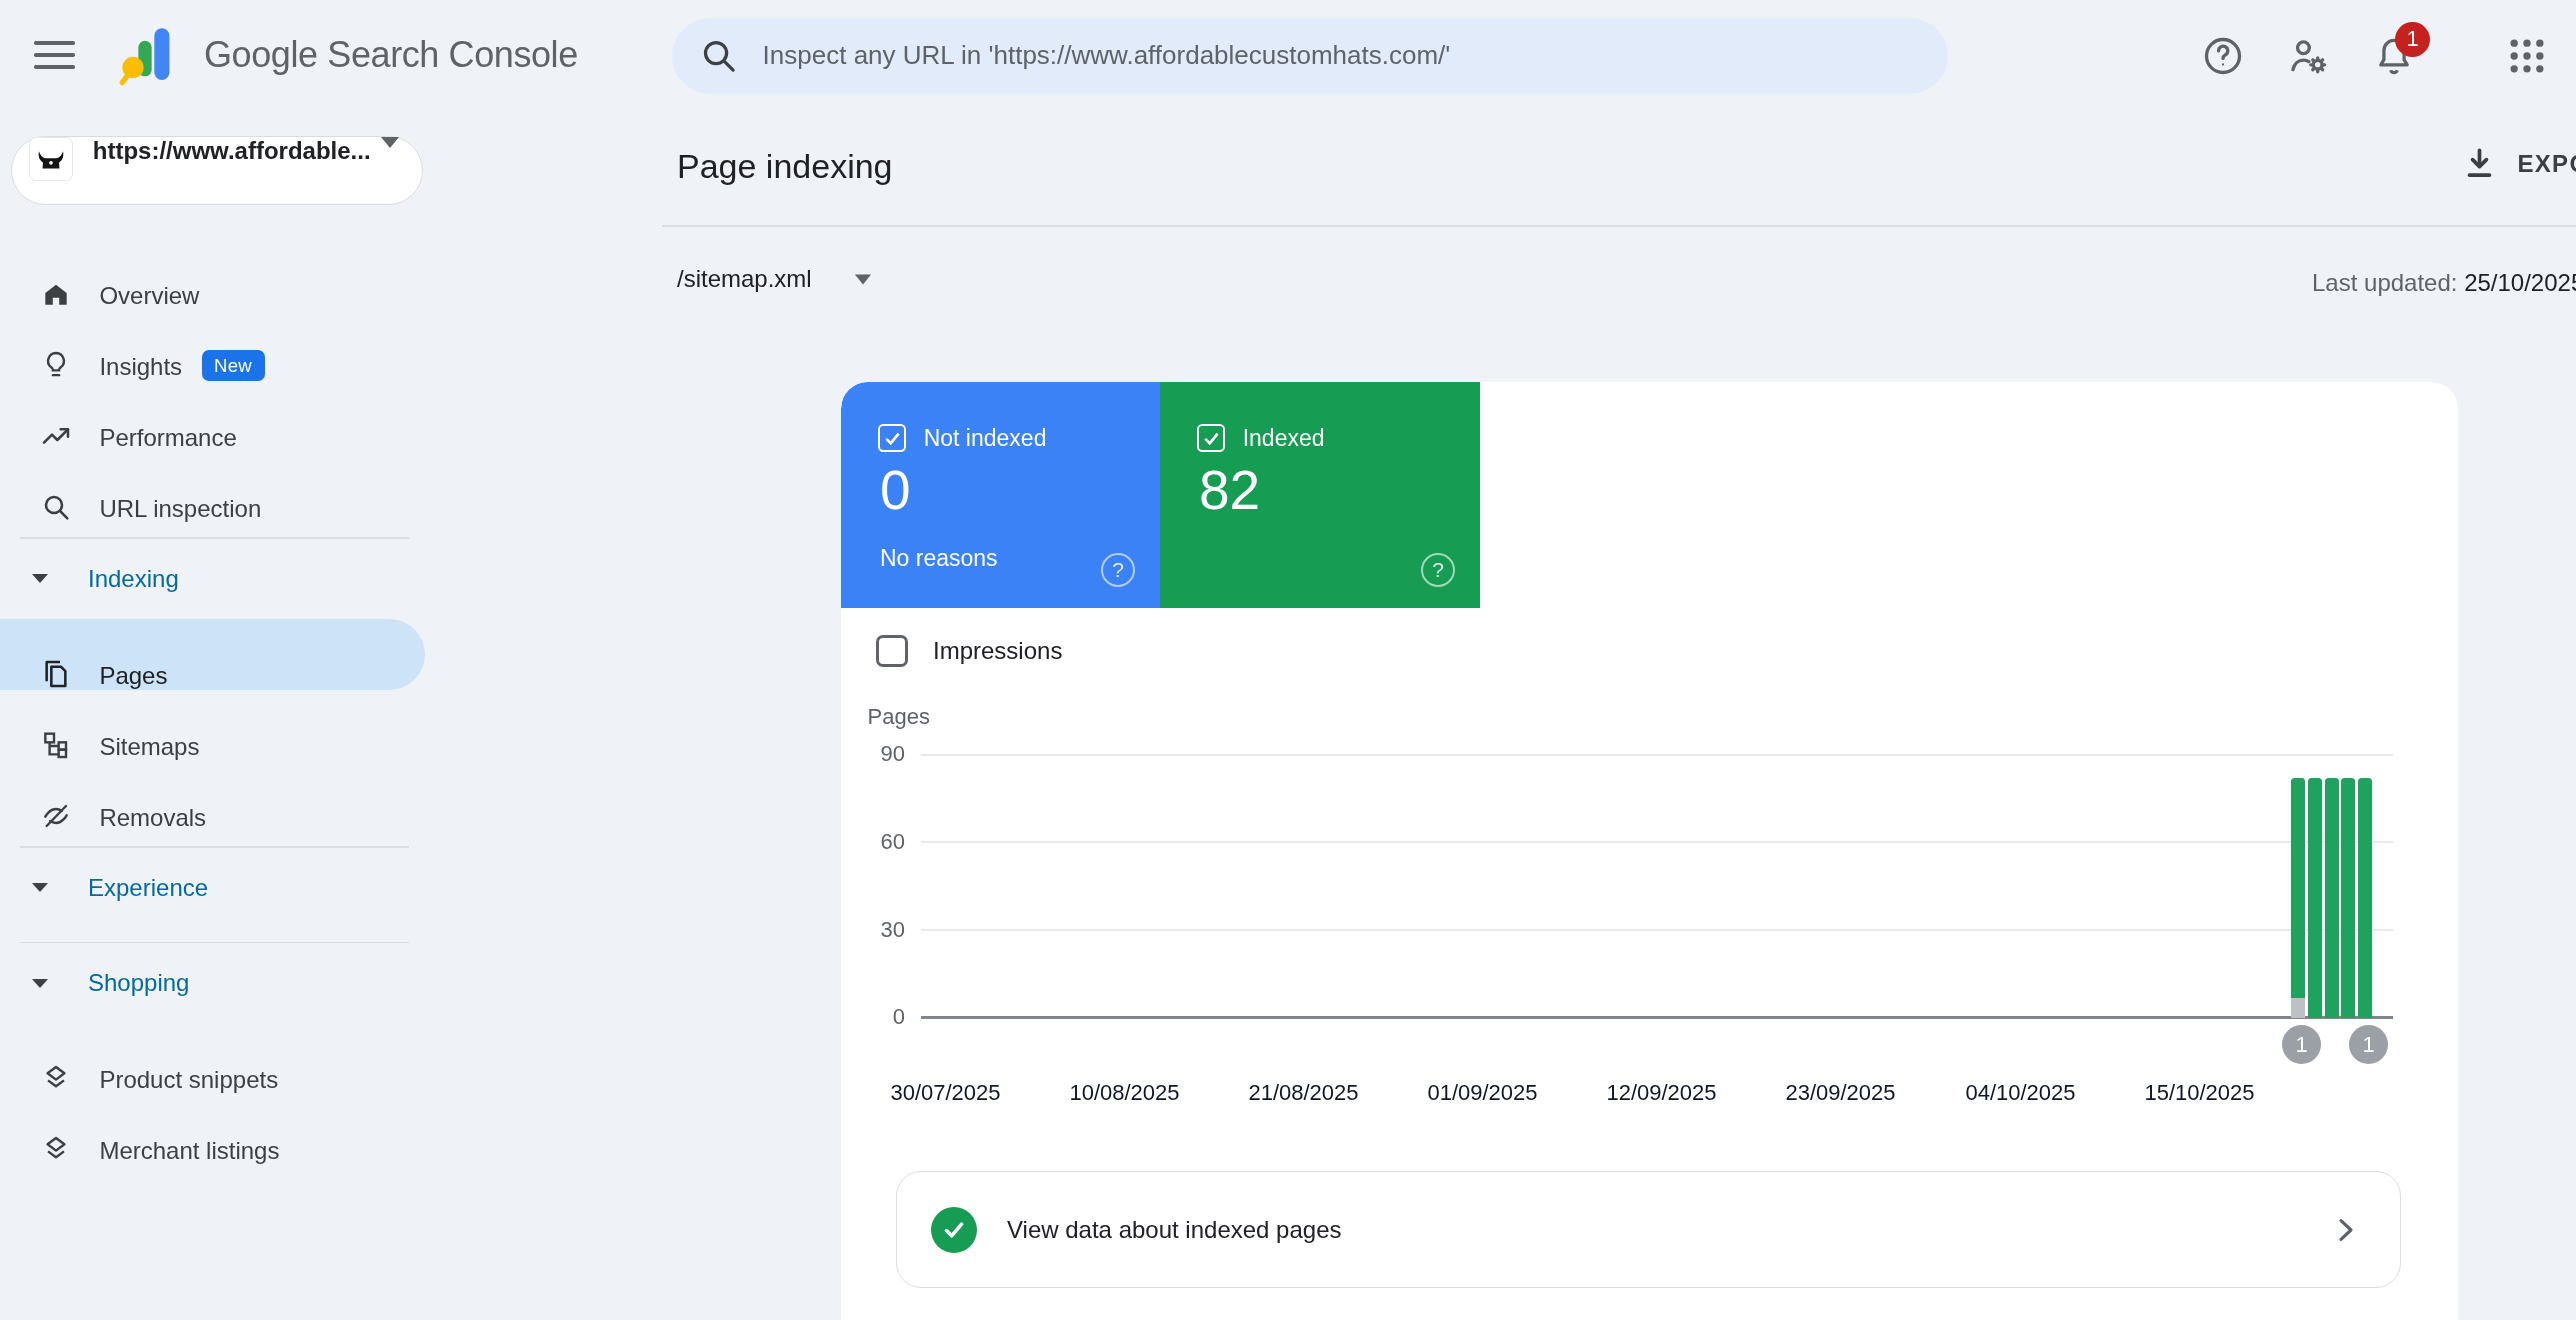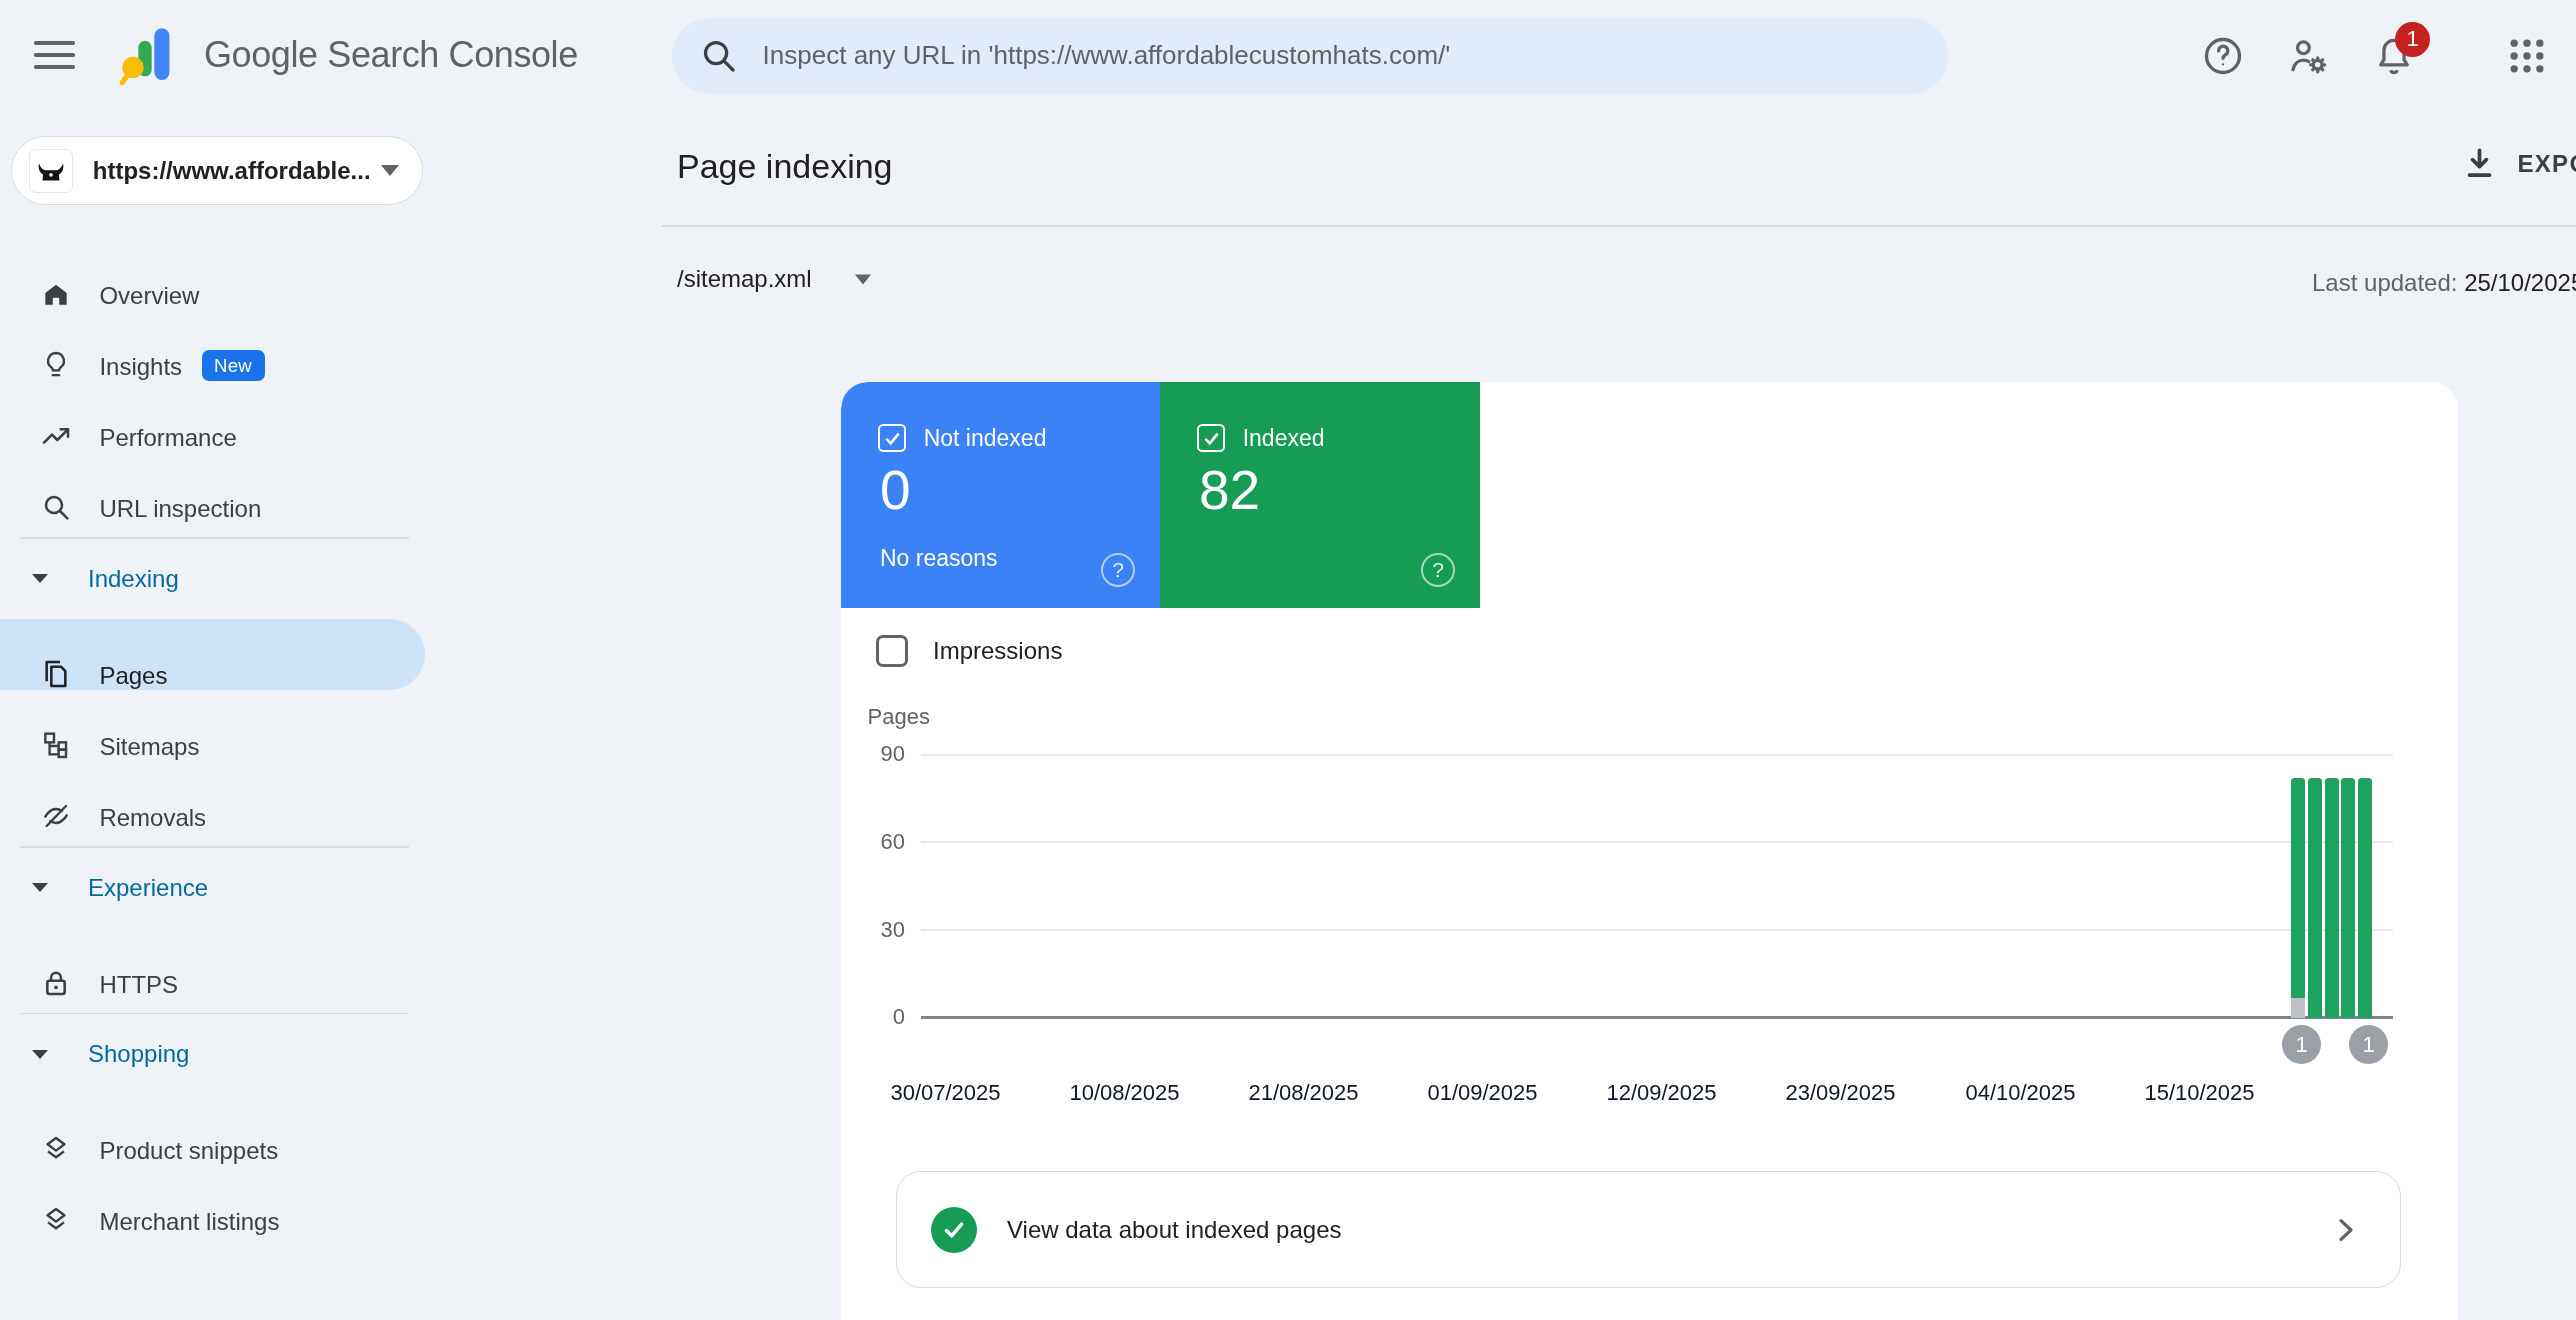--- a/index.html
+++ b/index.html
@@ -18,21 +18,21 @@
   .searchbar input{flex:1;border:none;outline:none;background:transparent;font-size:26px;
     color:#5F6368;margin-left:23px;font-family:"Liberation Sans",sans-serif;}
   .searchbar input::placeholder{color:#5F6368;opacity:1;}
   .top-ic{position:absolute;top:34px;width:44px;height:44px;cursor:pointer;}
   .badge{position:absolute;right:-14px;top:-12.4px;min-width:35px;height:35px;border-radius:17.7px;
     background:#C5221F;color:#fff;font-size:22px;display:flex;align-items:center;justify-content:center;}
 
   
   .sidebar{position:absolute;left:0;top:113px;width:462px;bottom:0;}
   .property{position:absolute;left:10.6px;top:23px;width:412px;height:69px;border-radius:35px;
-    background:#fff;border:1.8px solid #D8DCE0;box-sizing:border-box;display:flex;align-items:center;
+    background:#fff;border:1.8px solid #D8DCE0;box-sizing:border-box;display:flex;
     padding:0 23px 0 17.7px;cursor:pointer;}
   .favicon{width:42px;height:42px;border-radius:7px;background:#fff;border:1.3px solid #E4E6EA;
     display:flex;align-items:center;justify-content:center;flex:none;}
   .prop-label{margin-left:19.5px;font-size:24px;font-weight:bold;color:#202124;white-space:nowrap;
     overflow:hidden;flex:1;}
   .tri{width:0;height:0;border-left:9.7px solid transparent;border-right:9.7px solid transparent;
     border-top:11.5px solid #5F6368;flex:none;}
   .nav{position:absolute;left:0;top:126px;right:0;}
   .nav-item{height:71px;display:flex;align-items:flex-end;padding-left:40px;cursor:pointer;position:relative;}
   .nav-item .nicon{width:32px;height:32px;flex:none;}
@@ -259,28 +259,20 @@
       </div>
 
       <div class="sb-divider"></div>
 
       <div class="sec-head">
         <span class="tri-sm"></span>
         <span class="slabel">Experience</span>
       </div>
 
 
-      <div class="nav-item">
-        <svg class="nicon" viewBox="0 0 24 24" fill="none" stroke="#3C4043" stroke-width="1.9">
-          <rect x="5.5" y="10.3" width="13" height="10" rx="1.5"></rect>
-          <path d="M8.3 10.3V8a3.7 3.7 0 0 1 7.4 0v2.3"></path>
-          <circle cx="12" cy="15.3" r="1.4" fill="#3C4043" stroke="none"></circle>
-        </svg>
-        <span class="nlabel">HTTPS</span>
-      </div>
 
       <div class="sb-divider"></div>
 
       <div class="sec-head">
         <span class="tri-sm"></span>
         <span class="slabel">Shopping</span>
       </div>
 
       <div class="nav-item">
         <svg class="nicon" viewBox="0 0 24 24" fill="none" stroke="#3C4043" stroke-width="1.8" stroke-linejoin="round">

